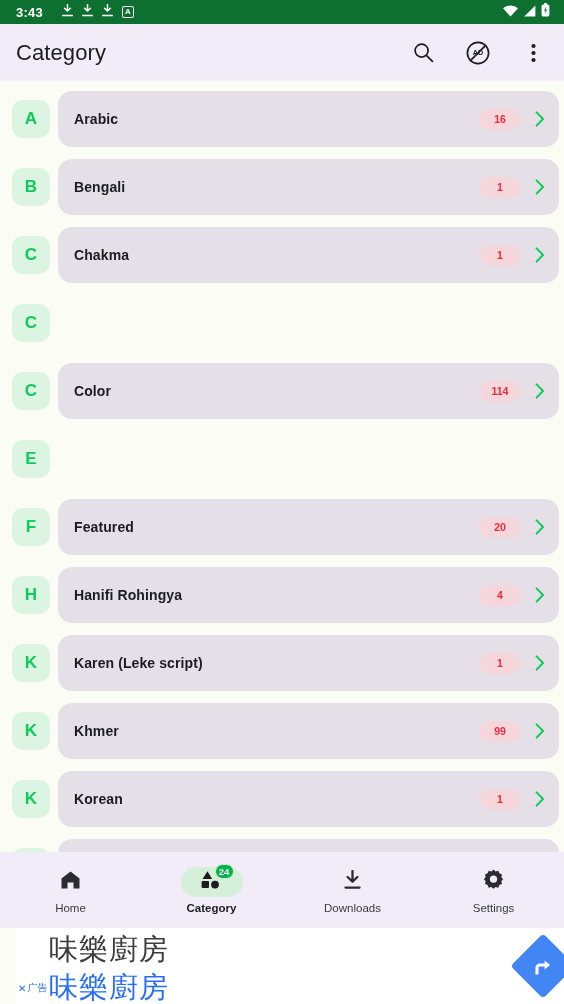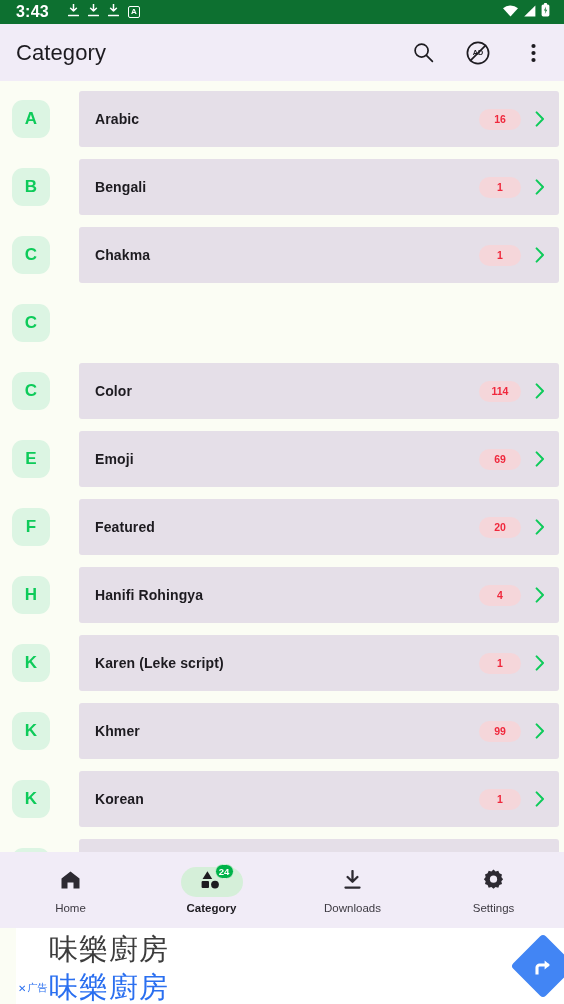--- a/index.html
+++ b/index.html
@@ -9,21 +9,21 @@
     background:#fbfdf4;
     overflow:hidden;
   }
   .screen { position:relative; width:564px; height:1004px; display:flex; flex-direction:column; }
 
   
   .statusbar {
     height:24px; background:#0d7030; color:#ffffff;
     display:flex; align-items:center; padding:0 8px; flex:0 0 24px;
   }
-  .status-time { font-size:16px; font-weight:700; letter-spacing:.2px; margin-left:8px; margin-right:10px; }
+  .status-time { font-size:13px; font-weight:700; letter-spacing:.2px; margin-left:8px; margin-right:10px; }
   .status-left { display:flex; align-items:center; gap:9px; }
   .status-right { margin-left:auto; display:flex; align-items:center; gap:5px; padding-right:6px; }
   .sb-ico { display:block; }
   .a-box {
     width:12px; height:12px; border:1.6px solid #fff; border-radius:2px;
     display:flex; align-items:center; justify-content:center;
     font-size:8px; font-weight:700; line-height:1; color:#fff;
   }
 
   
@@ -38,22 +38,22 @@
   
   .list-area { flex:1 1 auto; position:relative; overflow:hidden; background:#fbfdf4; padding-top:10px; }
   .row { display:flex; align-items:center; height:56px; margin-bottom:12px; padding-left:12px; }
   .avatar {
     flex:0 0 38px; width:38px; height:38px; border-radius:11px;
     background:#dcf5e3; color:#0ecb5a;
     display:flex; align-items:center; justify-content:center;
     font-size:17px; font-weight:700;
   }
   .card {
-    flex:1 1 auto; margin-left:29px; margin-right:5px; height:56px;
-    background:#e5dfe8; border-radius:3px;
+    flex:1 1 auto; margin-left:8px; margin-right:5px; height:56px;
+    background:#e5dfe8; border-radius:14px;
     display:flex; align-items:center; padding:0 14px 0 16px;
   }
   .card-title { font-size:14px; font-weight:700; color:#1d1b20; letter-spacing:.1px; }
   .card-right { margin-left:auto; display:flex; align-items:center; gap:14px; }
   .count-pill {
     min-width:42px; height:21px; padding:0 10px; border-radius:11px;
     background:#f5d6da; color:#f0283c;
     font-size:10.5px; font-weight:700;
     display:flex; align-items:center; justify-content:center;
   }
@@ -241,31 +241,20 @@
             <svg width="10" height="16" viewBox="0 0 10 16">
                 <path d="M1.6 1.4 8 8l-6.4 6.6" fill="none" stroke="#0ecb5a" stroke-width="2" stroke-linecap="round" stroke-linejoin="round"></path>
               </svg>
           </span>
         </div>
       </div>
     </div>
 
     <div class="row">
       <div class="avatar">E</div>
-      <div class="card">
-        <span class="card-title">Emoji</span>
-        <div class="card-right">
-          <span class="count-pill">69</span>
-          <span class="chev">
-            <svg width="10" height="16" viewBox="0 0 10 16">
-                <path d="M1.6 1.4 8 8l-6.4 6.6" fill="none" stroke="#0ecb5a" stroke-width="2" stroke-linecap="round" stroke-linejoin="round"></path>
-              </svg>
-          </span>
-        </div>
-      </div>
     </div>
 
     <div class="row">
       <div class="avatar">F</div>
       <div class="card">
         <span class="card-title">Featured</span>
         <div class="card-right">
           <span class="count-pill">20</span>
           <span class="chev">
             <svg width="10" height="16" viewBox="0 0 10 16">

